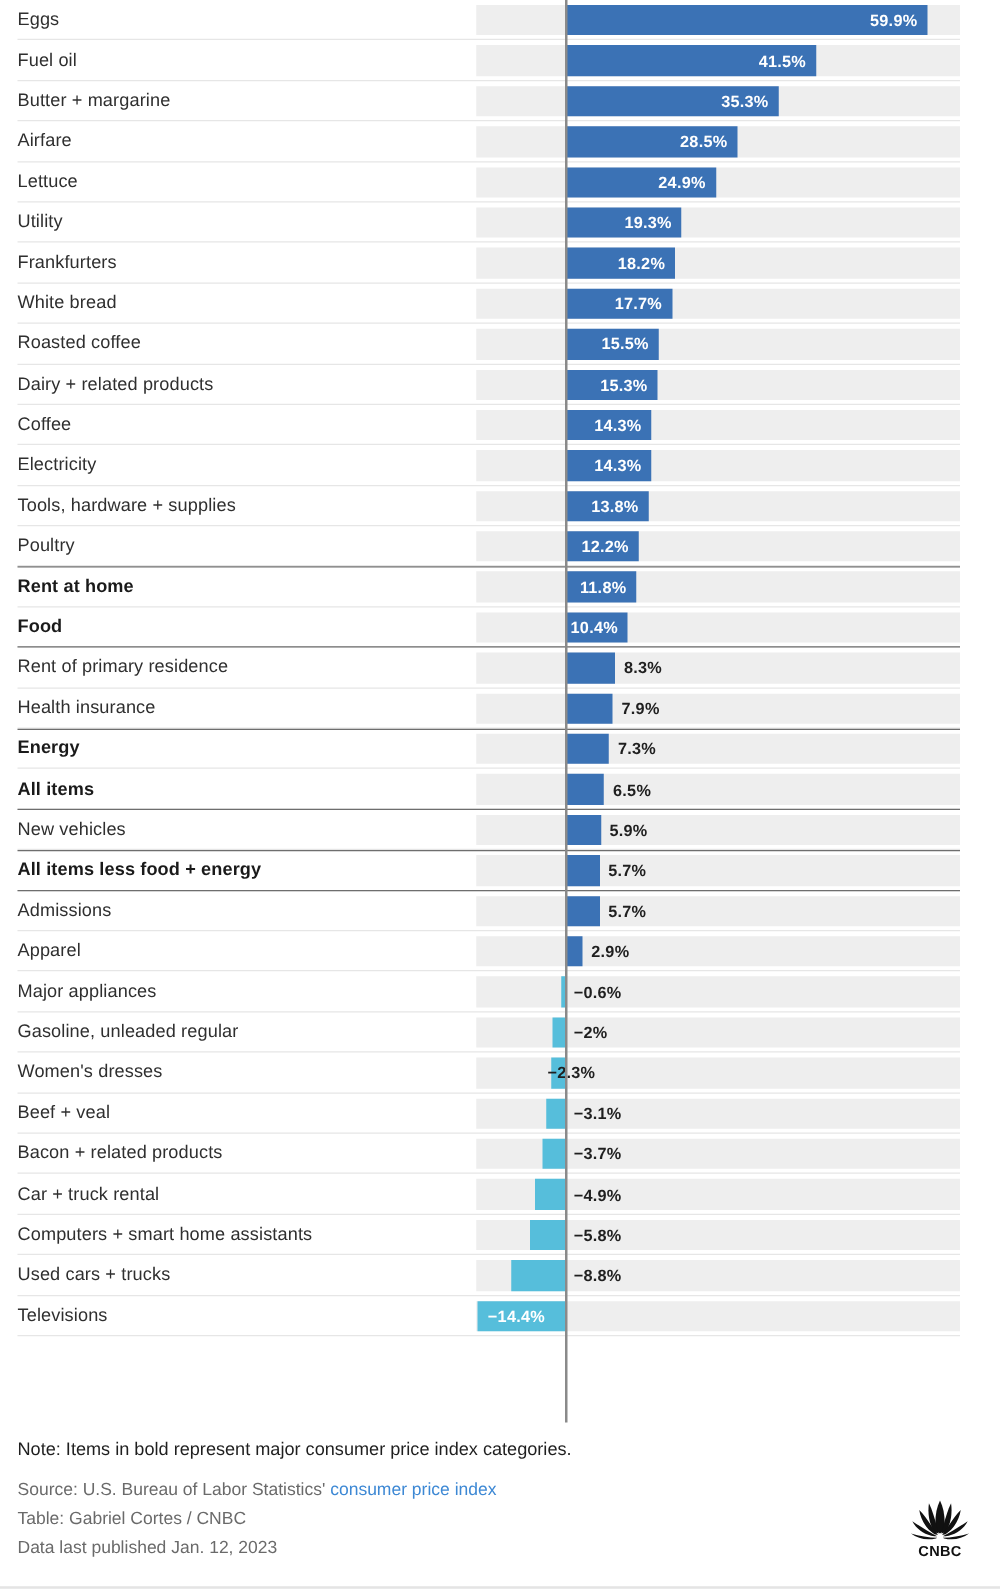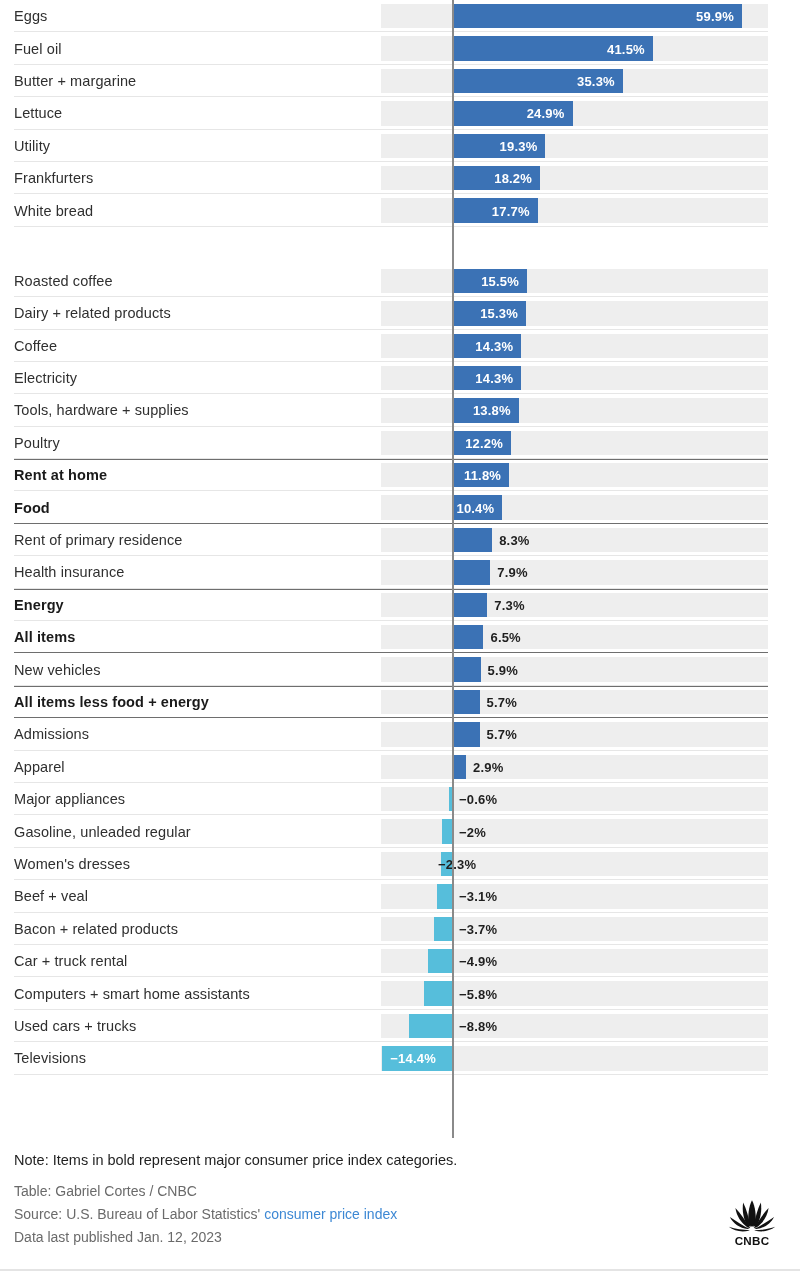--- a/index.html
+++ b/index.html
@@ -152,20 +152,27 @@
         <div class="divider"></div>
       </div>
       <div class="row" style="height: 32.4px;">
         <div class="label">Butter + margarine</div>
         <div class="band" style="left: 381px; width: 387px; top: 4px; height: 24.4px;"></div>
         <div class="bar" style="top: 4px; height: 24.4px; width: 170.852px; left: 452px;"></div>
         <div class="val inside" style="left: 614.852px; transform: translate(-100%, -50%);">35.3%</div>
         <div class="divider"></div>
       </div>
       <div class="row" style="height: 32.4px;">
+        <div class="label">Airfare</div>
+        <div class="band" style="left: 381px; width: 387px; top: 4px; height: 24.4px;"></div>
+        <div class="bar" style="top: 4px; height: 24.4px; width: 137.94px; left: 452px;"></div>
+        <div class="val inside" style="left: 581.94px; transform: translate(-100%, -50%);">28.5%</div>
+        <div class="divider"></div>
+      </div>
+      <div class="row" style="height: 32.4px;">
         <div class="label">Lettuce</div>
         <div class="band" style="left: 381px; width: 387px; top: 4px; height: 24.4px;"></div>
         <div class="bar" style="top: 4px; height: 24.4px; width: 120.516px; left: 452px;"></div>
         <div class="val inside" style="left: 564.516px; transform: translate(-100%, -50%);">24.9%</div>
         <div class="divider"></div>
       </div>
       <div class="row" style="height: 32.4px;">
         <div class="label">Utility</div>
         <div class="band" style="left: 381px; width: 387px; top: 4px; height: 24.4px;"></div>
         <div class="bar" style="top: 4px; height: 24.4px; width: 93.412px; left: 452px;"></div>
@@ -179,21 +186,21 @@
         <div class="val inside" style="left: 532.088px; transform: translate(-100%, -50%);">18.2%</div>
         <div class="divider"></div>
       </div>
       <div class="row" style="height: 32.4px;">
         <div class="label">White bread</div>
         <div class="band" style="left: 381px; width: 387px; top: 4px; height: 24.4px;"></div>
         <div class="bar" style="top: 4px; height: 24.4px; width: 85.668px; left: 452px;"></div>
         <div class="val inside" style="left: 529.668px; transform: translate(-100%, -50%);">17.7%</div>
         <div class="divider"></div>
       </div>
-      <div class="row" style="height: 32.4px; margin-top: 38px;">
+      <div class="row" style="height: 32.4px;">
         <div class="label">Roasted coffee</div>
         <div class="band" style="left: 381px; width: 387px; top: 4px; height: 24.4px;"></div>
         <div class="bar" style="top: 4px; height: 24.4px; width: 75.02px; left: 452px;"></div>
         <div class="val inside" style="left: 519.02px; transform: translate(-100%, -50%);">15.5%</div>
         <div class="divider"></div>
       </div>
       <div class="row" style="height: 32.4px;">
         <div class="label">Dairy + related products</div>
         <div class="band" style="left: 381px; width: 387px; top: 4px; height: 24.4px;"></div>
         <div class="bar" style="top: 4px; height: 24.4px; width: 74.052px; left: 452px;"></div>
@@ -367,22 +374,22 @@
         <div class="val inside" style="left: 390.304px;">−14.4%</div>
         <div class="divider"></div>
       </div>
     </div>
   <div id="zeroline" style="height: 1138px;"></div>
 </div>
 
 <div id="footer">
   <div class="note">Note: Items in bold represent major consumer price index categories.</div>
   <div class="meta">
+    <div><span>Source: U.S. Bureau of Labor Statistics'</span> <span class="link">consumer price index</span></div>
     <div>Table: Gabriel Cortes / CNBC</div>
-    <div><span>Source: U.S. Bureau of Labor Statistics'</span> <span class="link">consumer price index</span></div>
     <div>Data last published Jan. 12, 2023</div>
   </div>
 </div>
 
 <div id="logo">
   <svg viewBox="0 0 100 94" width="56" height="52" aria-hidden="true">
     <g fill="#111111">
       <path d="M50 6 C44 18 42 34 44 50 L50 54 L56 50 C58 34 56 18 50 6 Z"></path>
       <path d="M34 10 C32 24 34 40 42 52 L48 54 C44 38 40 22 34 10 Z"></path>
       <path d="M66 10 C60 22 56 38 52 54 L58 52 C66 40 68 24 66 10 Z"></path>

